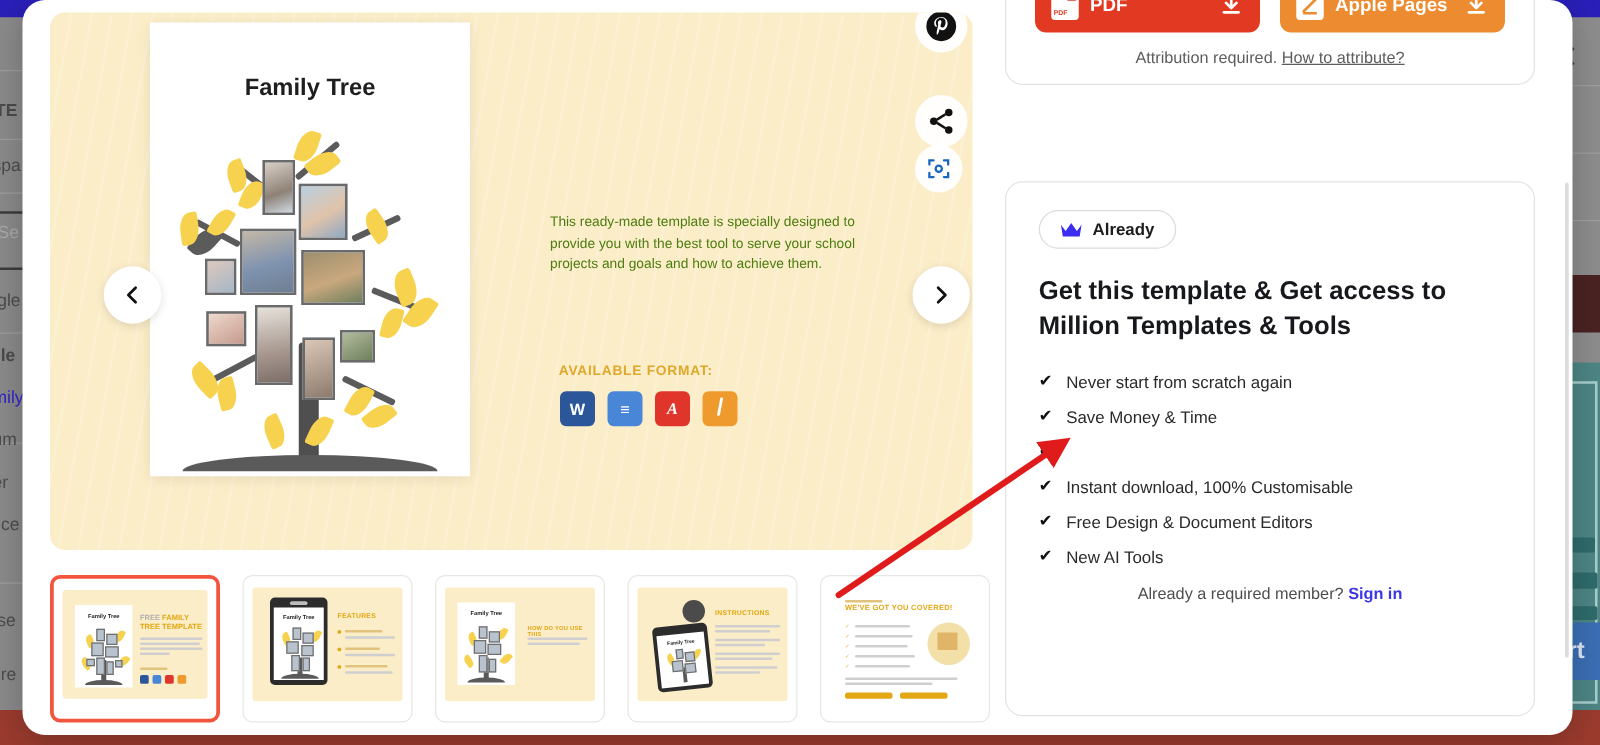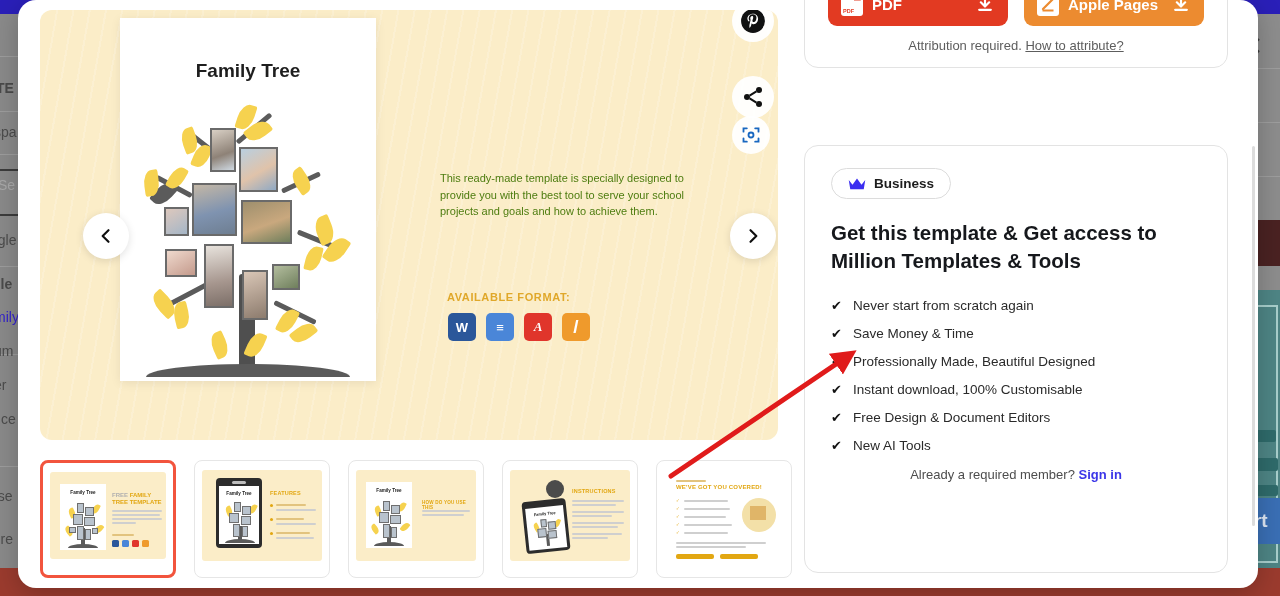--- a/index.html
+++ b/index.html
@@ -510,38 +510,37 @@
           <span>Attribution required.</span>
           <a>How to attribute?</a>
         </div>
       </div>
 
       <div class="card card-biz">
         <div class="badge">
           <svg width="18" height="14" viewBox="0 0 24 18">
             <path d="M1 3.5 L6 10 L12 1.5 L18 10 L23 3.5 L21 16 H3 Z" fill="#3b2ef0"></path>
           </svg>
-          <span>Business</span>
+          <span>Already</span>
         </div>
 
         <div class="biz-title">Get this template &amp; Get access to Million Templates &amp; Tools</div>
 
 
         <ul class="feats">
           <li>
             <span class="tick">✔</span>
             <span>Never start from scratch again</span>
             </li>
           <li>
             <span class="tick">✔</span>
             <span>Save Money &amp; Time</span>
             </li>
           <li>
             <span class="tick">✔</span>
-            <span>Professionally Made, Beautiful Designed</span>
             </li>
           <li>
             <span class="tick">✔</span>
             <span>Instant download, 100% Customisable</span>
             </li>
           <li>
             <span class="tick">✔</span>
             <span>Free Design &amp; Document Editors</span>
             </li>
           <li>

